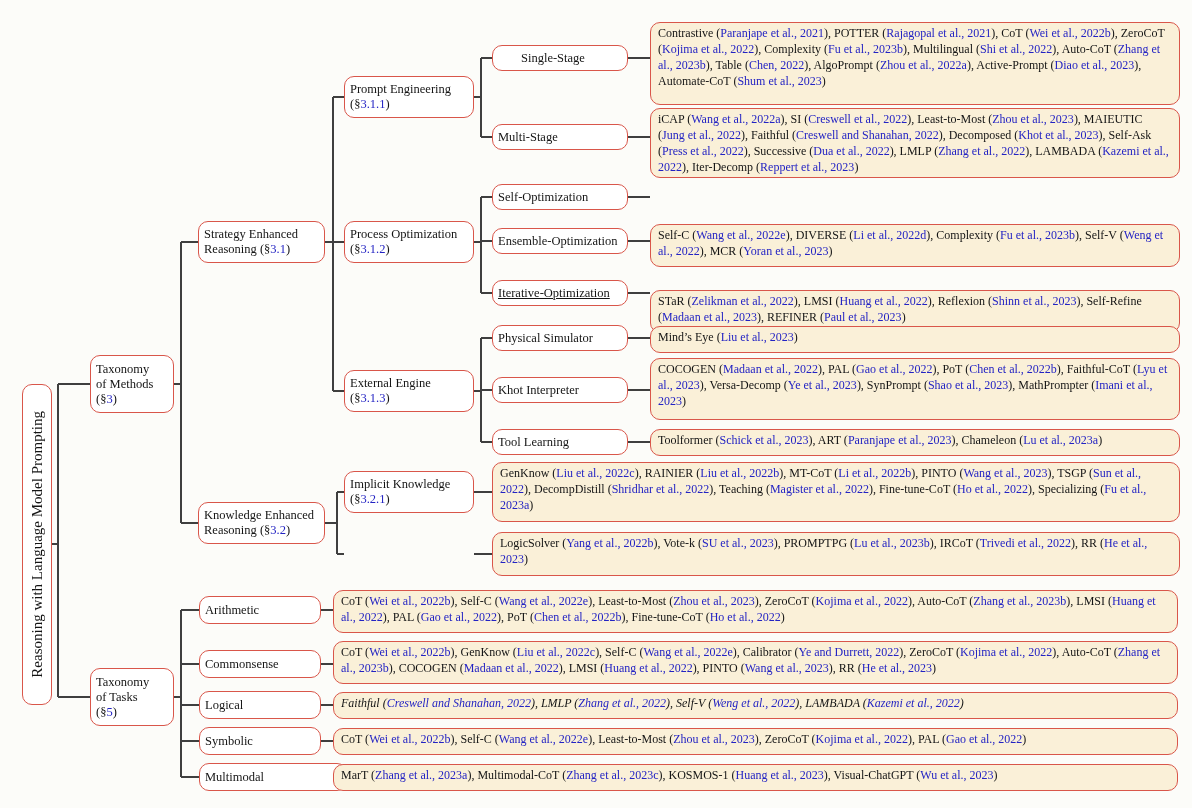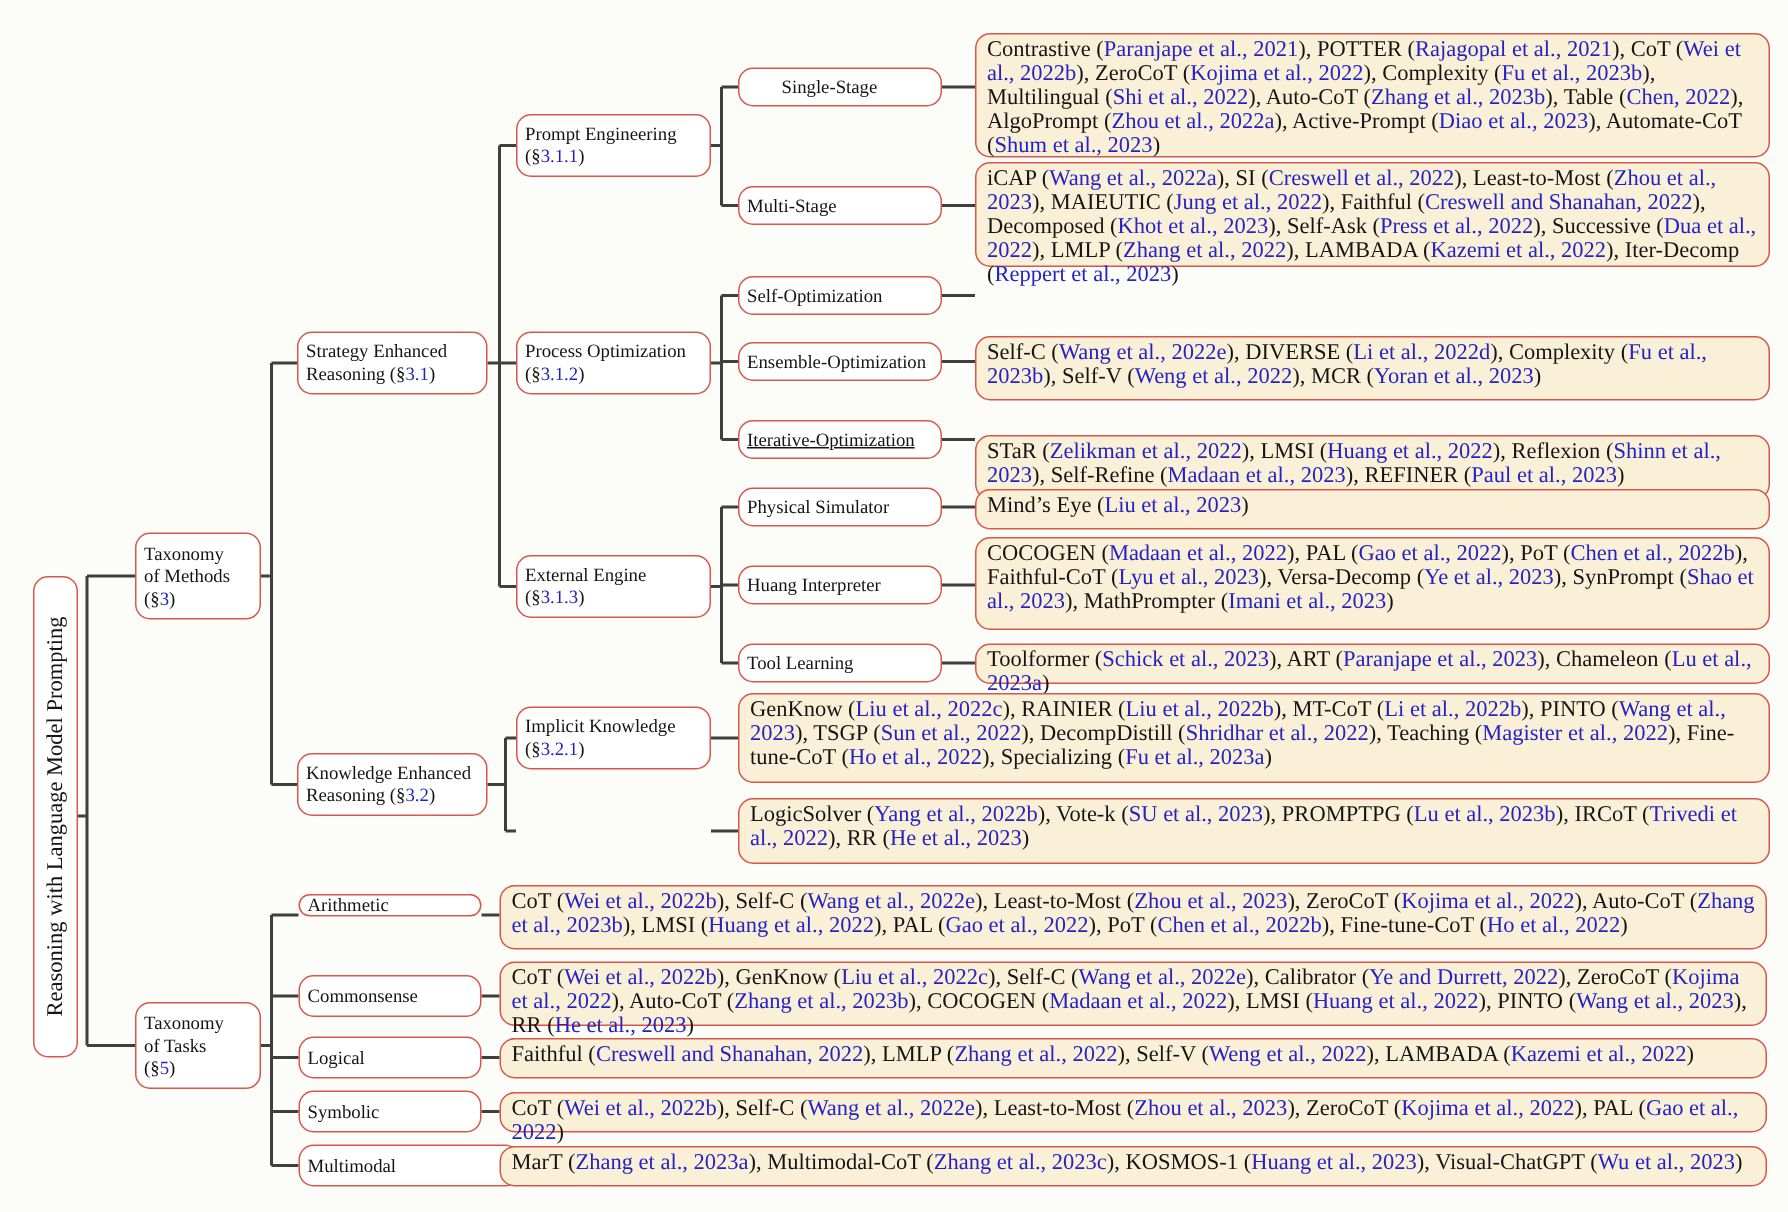--- a/index.html
+++ b/index.html
@@ -12,21 +12,21 @@
   }
   *{box-sizing:border-box;margin:0;padding:0;}
   html,body{background:var(--bg);}
   body{font-family:"Liberation Serif","DejaVu Serif",serif;color:var(--text);}
   .stage{position:relative;width:1192px;height:808px;background:var(--bg);overflow:hidden;}
   svg.wires{position:absolute;left:0;top:0;pointer-events:none;}
   svg.wires line{stroke:var(--line);stroke-width:2;}
   .node,.leaf{position:absolute;border:1.5px solid var(--accent-red);border-radius:10px;background:#fff;}
   .node{display:flex;align-items:center;padding:0 5px;font-size:12.5px;line-height:15px;}
   .node .lbl{white-space:pre-line;}
-  .leaf{background:var(--leaf-fill);padding:2px 7px;font-size:15px;line-height:16px;}
+  .leaf{background:var(--leaf-fill);padding:2px 7px;font-size:12px;line-height:16px;}
   .root-node{position:absolute;border:1.5px solid var(--accent-red);border-radius:10px;background:#fff;
     display:flex;align-items:center;justify-content:center;}
   .root-node .lbl{writing-mode:vertical-rl;transform:rotate(180deg);font-size:15px;white-space:nowrap;}
   .cite{color:var(--cite-blue);}
 </style>
 </head>
 <body>
 
 <div class="stage">
 
@@ -149,27 +149,27 @@
   <div class="node" style="left:492px;top:228px;width:136px;height:26px;">
     <span class="lbl">Ensemble-Optimization</span>
   </div>
   <div class="node" style="left:492px;top:280px;width:136px;height:26px;text-decoration:underline;">
     <span class="lbl">Iterative-Optimization</span>
   </div>
   <div class="node" style="left:492px;top:325px;width:136px;height:26px;">
     <span class="lbl">Physical Simulator</span>
   </div>
   <div class="node" style="left:492px;top:377px;width:136px;height:26px;">
-    <span class="lbl">Huang Interpreter</span>
+    <span class="lbl">Khot Interpreter</span>
   </div>
   <div class="node" style="left:492px;top:429px;width:136px;height:26px;">
     <span class="lbl">Tool Learning</span>
   </div>
 
-  <div class="node" style="left:199px;top:596px;width:122px;height:15px;">
+  <div class="node" style="left:199px;top:596px;width:122px;height:28px;">
     <span class="lbl">Arithmetic</span>
   </div>
   <div class="node" style="left:199px;top:650px;width:122px;height:28px;">
     <span class="lbl">Commonsense</span>
   </div>
   <div class="node" style="left:199px;top:691px;width:122px;height:28px;">
     <span class="lbl">Logical</span>
   </div>
   <div class="node" style="left:199px;top:727px;width:122px;height:28px;">
     <span class="lbl">Symbolic</span>
@@ -183,17 +183,17 @@
   <div class="leaf" style="left:650px;top:224px;width:530px;height:43px;">Self-C (<span class="cite">Wang et al., 2022e</span>), DIVERSE (<span class="cite">Li et al., 2022d</span>), Complexity (<span class="cite">Fu et al., 2023b</span>), Self-V (<span class="cite">Weng et al., 2022</span>), MCR (<span class="cite">Yoran et al., 2023</span>)</div>
   <div class="leaf" style="left:650px;top:274px;width:530px;height:43px;margin-top:16px;">STaR (<span class="cite">Zelikman et al., 2022</span>), LMSI (<span class="cite">Huang et al., 2022</span>), Reflexion (<span class="cite">Shinn et al., 2023</span>), Self-Refine (<span class="cite">Madaan et al., 2023</span>), REFINER (<span class="cite">Paul et al., 2023</span>)</div>
   <div class="leaf" style="left:650px;top:326px;width:530px;height:27px;">Mind’s Eye (<span class="cite">Liu et al., 2023</span>)</div>
   <div class="leaf" style="left:650px;top:358px;width:530px;height:62px;">COCOGEN (<span class="cite">Madaan et al., 2022</span>), PAL (<span class="cite">Gao et al., 2022</span>), PoT (<span class="cite">Chen et al., 2022b</span>), Faithful-CoT (<span class="cite">Lyu et al., 2023</span>), Versa-Decomp (<span class="cite">Ye et al., 2023</span>), SynPrompt (<span class="cite">Shao et al., 2023</span>), MathPrompter (<span class="cite">Imani et al., 2023</span>)</div>
   <div class="leaf" style="left:650px;top:429px;width:530px;height:27px;">Toolformer (<span class="cite">Schick et al., 2023</span>), ART (<span class="cite">Paranjape et al., 2023</span>), Chameleon (<span class="cite">Lu et al., 2023a</span>)</div>
   <div class="leaf" style="left:492px;top:462px;width:688px;height:60px;">GenKnow (<span class="cite">Liu et al., 2022c</span>), RAINIER (<span class="cite">Liu et al., 2022b</span>), MT-CoT (<span class="cite">Li et al., 2022b</span>), PINTO (<span class="cite">Wang et al., 2023</span>), TSGP (<span class="cite">Sun et al., 2022</span>), DecompDistill (<span class="cite">Shridhar et al., 2022</span>), Teaching (<span class="cite">Magister et al., 2022</span>), Fine-tune-CoT (<span class="cite">Ho et al., 2022</span>), Specializing (<span class="cite">Fu et al., 2023a</span>)</div>
   <div class="leaf" style="left:492px;top:532px;width:688px;height:44px;">LogicSolver (<span class="cite">Yang et al., 2022b</span>), Vote-k (<span class="cite">SU et al., 2023</span>), PROMPTPG (<span class="cite">Lu et al., 2023b</span>), IRCoT (<span class="cite">Trivedi et al., 2022</span>), RR (<span class="cite">He et al., 2023</span>)</div>
 
   <div class="leaf" style="left:333px;top:590px;width:845px;height:43px;">CoT (<span class="cite">Wei et al., 2022b</span>), Self-C (<span class="cite">Wang et al., 2022e</span>), Least-to-Most (<span class="cite">Zhou et al., 2023</span>), ZeroCoT (<span class="cite">Kojima et al., 2022</span>), Auto-CoT (<span class="cite">Zhang et al., 2023b</span>), LMSI (<span class="cite">Huang et al., 2022</span>), PAL (<span class="cite">Gao et al., 2022</span>), PoT (<span class="cite">Chen et al., 2022b</span>), Fine-tune-CoT (<span class="cite">Ho et al., 2022</span>)</div>
   <div class="leaf" style="left:333px;top:641px;width:845px;height:43px;">CoT (<span class="cite">Wei et al., 2022b</span>), GenKnow (<span class="cite">Liu et al., 2022c</span>), Self-C (<span class="cite">Wang et al., 2022e</span>), Calibrator (<span class="cite">Ye and Durrett, 2022</span>), ZeroCoT (<span class="cite">Kojima et al., 2022</span>), Auto-CoT (<span class="cite">Zhang et al., 2023b</span>), COCOGEN (<span class="cite">Madaan et al., 2022</span>), LMSI (<span class="cite">Huang et al., 2022</span>), PINTO (<span class="cite">Wang et al., 2023</span>), RR (<span class="cite">He et al., 2023</span>)</div>
-  <div class="leaf" style="left:333px;top:692px;width:845px;height:27px;">Faithful (<span class="cite">Creswell and Shanahan, 2022</span>), LMLP (<span class="cite">Zhang et al., 2022</span>), Self-V (<span class="cite">Weng et al., 2022</span>), LAMBADA (<span class="cite">Kazemi et al., 2022</span>)</div>
+  <div class="leaf" style="left:333px;top:692px;width:845px;height:27px;font-style:italic;">Faithful (<span class="cite">Creswell and Shanahan, 2022</span>), LMLP (<span class="cite">Zhang et al., 2022</span>), Self-V (<span class="cite">Weng et al., 2022</span>), LAMBADA (<span class="cite">Kazemi et al., 2022</span>)</div>
   <div class="leaf" style="left:333px;top:728px;width:845px;height:27px;">CoT (<span class="cite">Wei et al., 2022b</span>), Self-C (<span class="cite">Wang et al., 2022e</span>), Least-to-Most (<span class="cite">Zhou et al., 2023</span>), ZeroCoT (<span class="cite">Kojima et al., 2022</span>), PAL (<span class="cite">Gao et al., 2022</span>)</div>
   <div class="leaf" style="left:333px;top:764px;width:845px;height:27px;">MarT (<span class="cite">Zhang et al., 2023a</span>), Multimodal-CoT (<span class="cite">Zhang et al., 2023c</span>), KOSMOS-1 (<span class="cite">Huang et al., 2023</span>), Visual-ChatGPT (<span class="cite">Wu et al., 2023</span>)</div>
 
 </div>
 
 </body></html>

